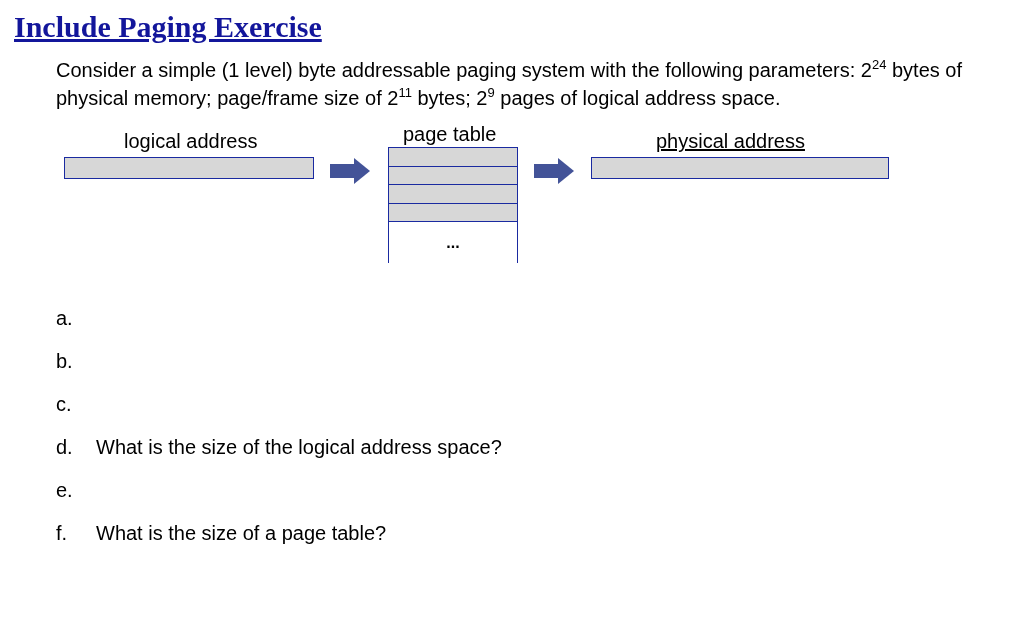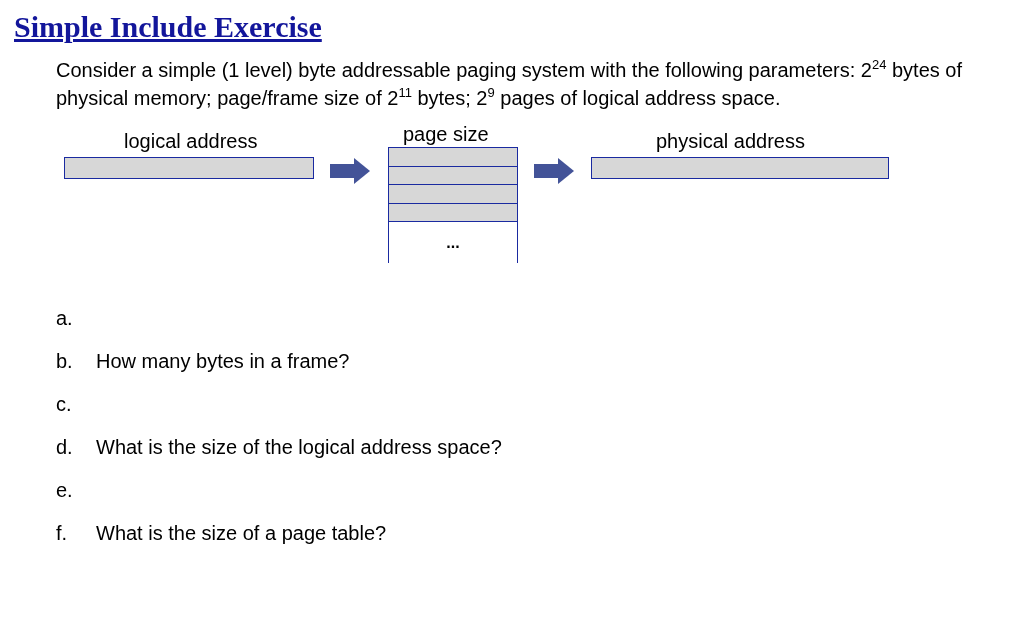--- a/index.html
+++ b/index.html
@@ -92,60 +92,59 @@
   }
   .q-label {
     width: 40px;
     flex-shrink: 0;
   }
   .q-text { }
 </style>
 </head>
 <body>
 
-<div class="title">Simple Include Exercise</div>
+<div class="title">Include Paging Exercise</div>
 
 <div class="desc">
   <span>Consider a simple (1 level) byte addressable paging system with the following parameters: 2</span><sup>24</sup><span> bytes of physical memory; page/frame size of 2</span><sup>11</sup><span> bytes; 2</span><sup>9</sup><span> pages of logical address space.</span>
 </div>
 
 <div class="diagram">
   <div class="dlabel" style="left:68px; top:7px;">logical address</div>
   <div class="box" style="left:8px; top:34px; width:250px; height:22px;"></div>
 
   <div class="arrow" style="left:274px; top:35px;">
     <div class="arrow-shaft"></div>
       <div class="arrow-head"></div>
   </div>
 
-  <div class="dlabel" style="left:347px; top:0px;">page size</div>
+  <div class="dlabel" style="left:347px; top:0px;">page table</div>
   <div class="pt" style="left:332px; top:24px; width:130px;">
     <div class="pt-row"></div>
     <div class="pt-row"></div>
     <div class="pt-row"></div>
     <div class="pt-row"></div>
     <div class="pt-tall">...</div>
   </div>
 
   <div class="arrow" style="left:478px; top:35px;">
     <div class="arrow-shaft"></div>
       <div class="arrow-head"></div>
   </div>
 
-  <div class="dlabel" style="left:600px; top:7px;">physical address</div>
+  <div class="dlabel" style="left:600px; top:7px;text-decoration:underline;">physical address</div>
   <div class="box" style="left:535px; top:34px; width:298px; height:22px;"></div>
 </div>
 
 <div class="questions">
   <div class="q">
     <div class="q-label">a.</div>
   </div>
   <div class="q">
     <div class="q-label">b.</div>
-    <div class="q-text">How many bytes in a frame?</div>
   </div>
   <div class="q">
     <div class="q-label">c.</div>
   </div>
   <div class="q">
     <div class="q-label">d.</div>
     <div class="q-text">What is the size of the logical address space?</div>
   </div>
   <div class="q">
     <div class="q-label">e.</div>

